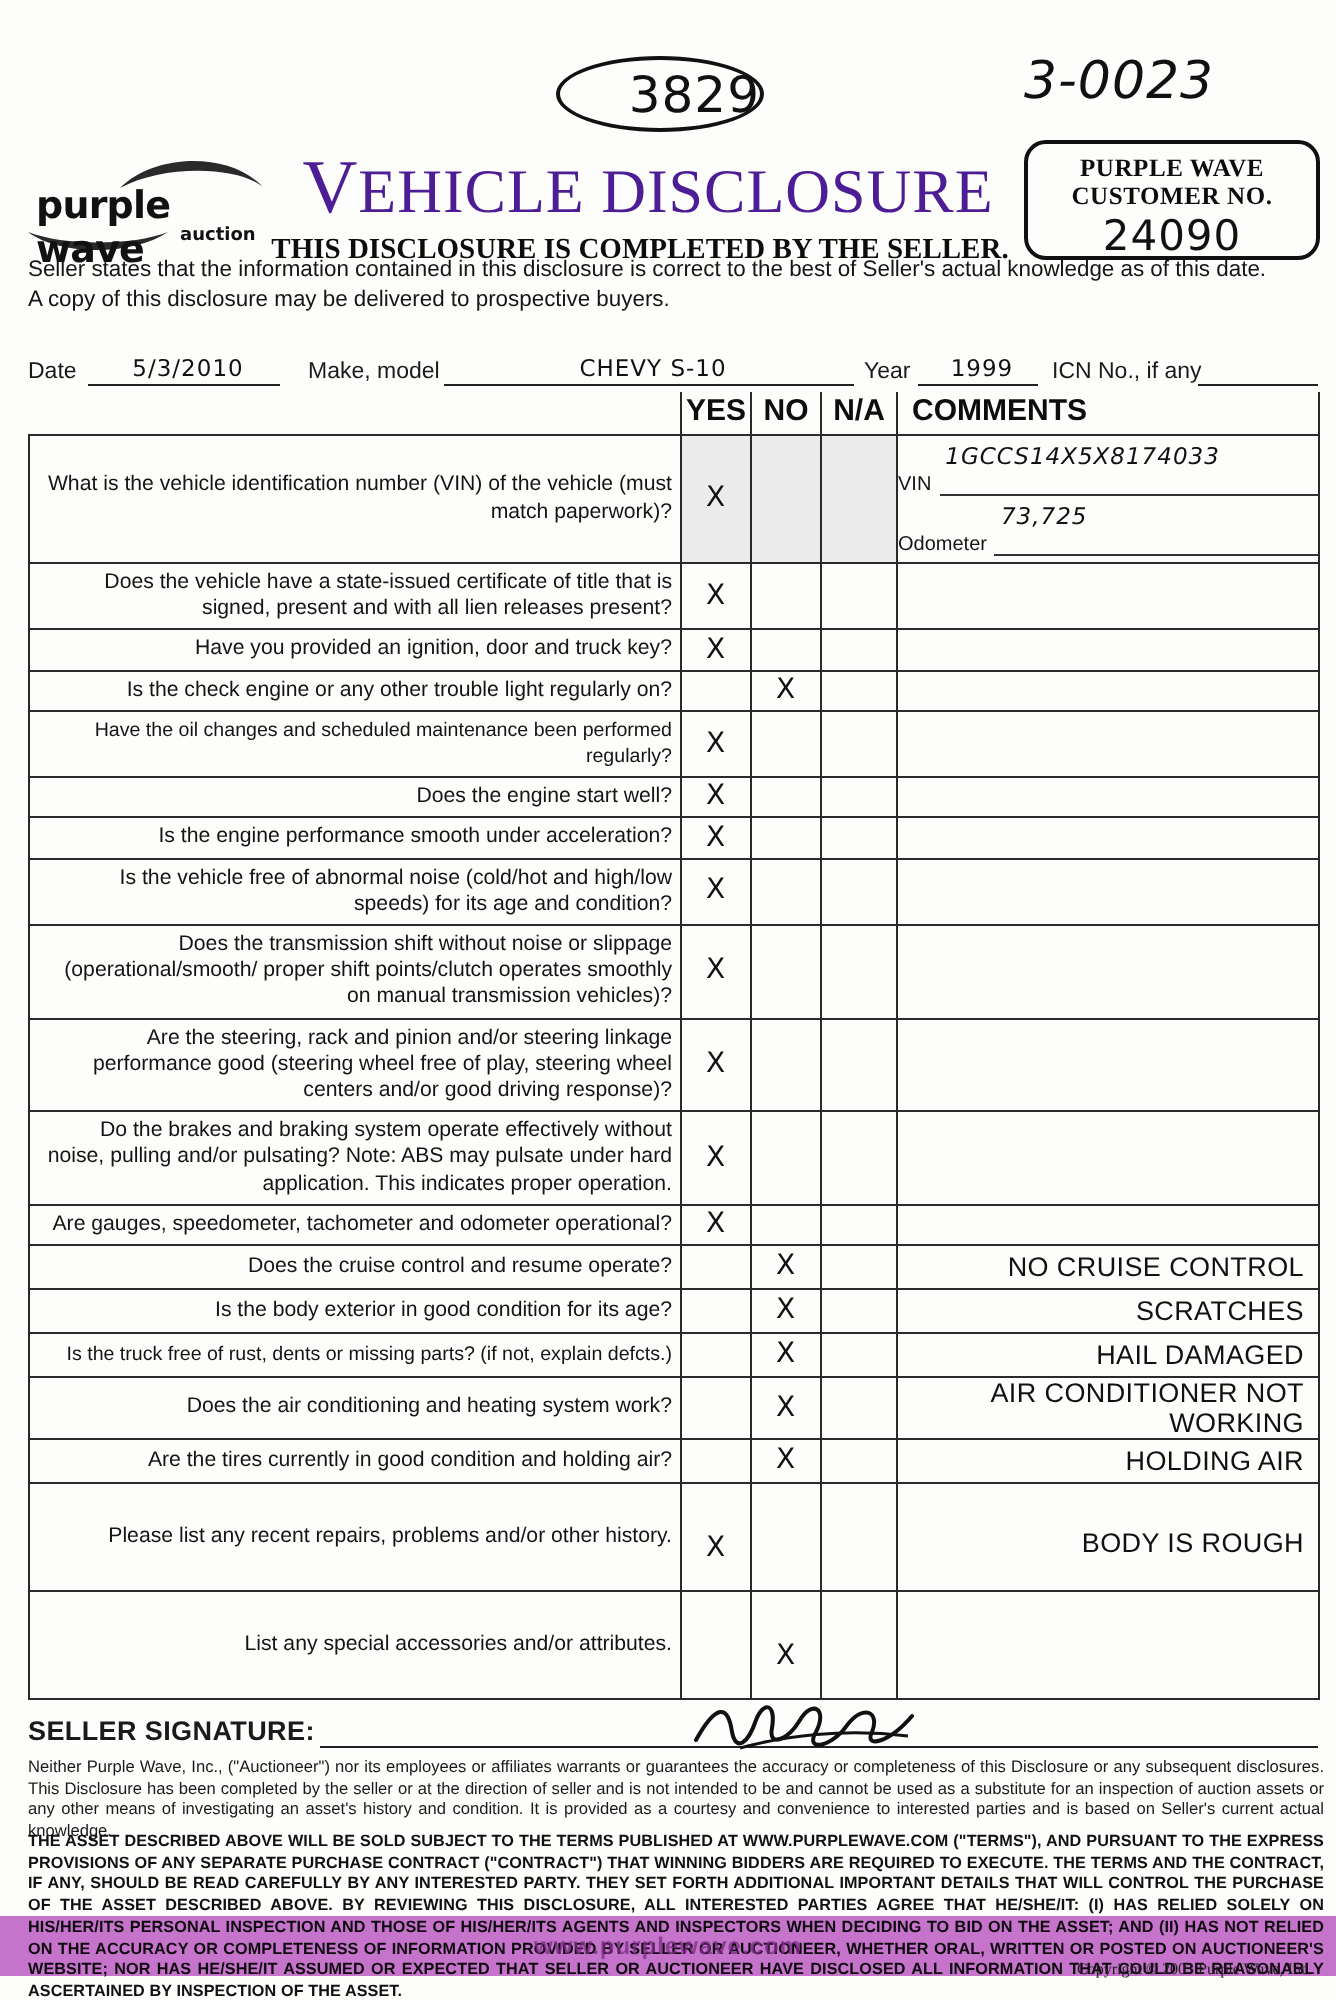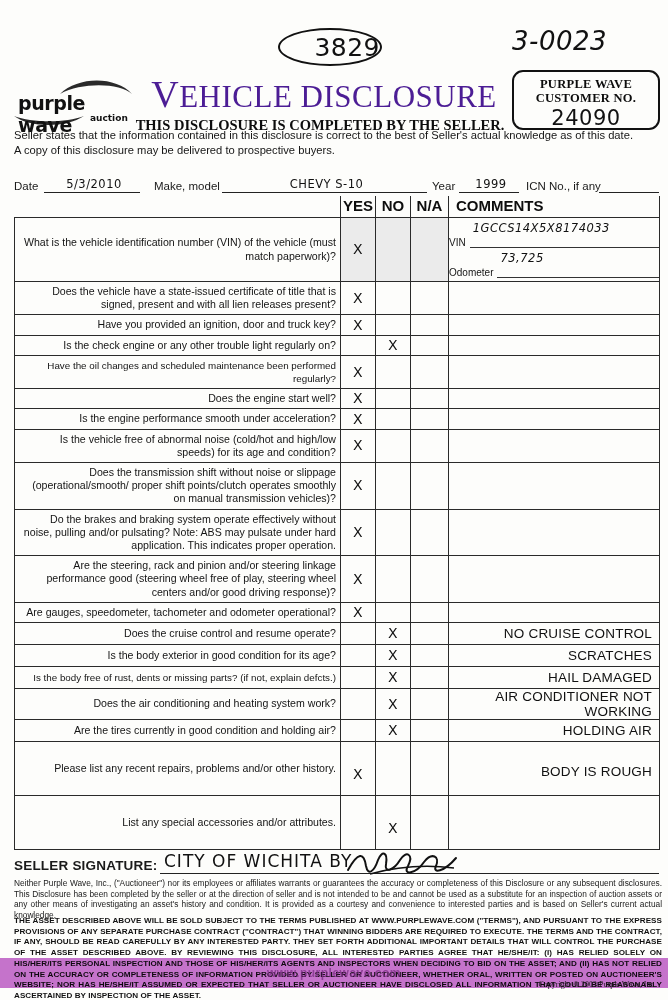--- a/index.html
+++ b/index.html
@@ -402,28 +402,28 @@
           <td class="cmt"></td>
         </tr>
         <tr style="height: 45px;">
           <td class="q">Does the transmission shift without noise or slippage (operational/smooth/ proper shift points/clutch operates smoothly on manual transmission vehicles)?</td>
           <td class="mark"><span class="hand">X</span></td>
           <td class="mark"><span class="hand"></span></td>
           <td class="mark"><span class="hand"></span></td>
           <td class="cmt"></td>
         </tr>
         <tr style="height: 45px;">
+          <td class="q">Are the steering, rack and pinion and/or steering linkage performance good (steering wheel free of play, steering wheel centers and/or good driving response)?</td>
+          <td class="mark"><span class="hand">X</span></td>
+          <td class="mark"><span class="hand"></span></td>
+          <td class="mark"><span class="hand"></span></td>
+          <td class="cmt"></td>
+        </tr>
+        <tr style="height: 45px;">
           <td class="q">Do the brakes and braking system operate effectively without noise, pulling and/or pulsating? Note: ABS may pulsate under hard application.  This indicates proper operation.</td>
-          <td class="mark"><span class="hand">X</span></td>
-          <td class="mark"><span class="hand"></span></td>
-          <td class="mark"><span class="hand"></span></td>
-          <td class="cmt"></td>
-        </tr>
-        <tr style="height: 45px;">
-          <td class="q">Are the steering, rack and pinion and/or steering linkage performance good (steering wheel free of play, steering wheel centers and/or good driving response)?</td>
           <td class="mark"><span class="hand">X</span></td>
           <td class="mark"><span class="hand"></span></td>
           <td class="mark"><span class="hand"></span></td>
           <td class="cmt"></td>
         </tr>
         <tr style="height: 19px;">
           <td class="q">Are gauges, speedometer, tachometer and odometer operational?</td>
           <td class="mark"><span class="hand">X</span></td>
           <td class="mark"><span class="hand"></span></td>
           <td class="mark"><span class="hand"></span></td>
@@ -437,21 +437,21 @@
           <td class="cmt">NO CRUISE CONTROL</td>
         </tr>
         <tr style="height: 22px;">
           <td class="q">Is the body exterior in good condition for its age?</td>
           <td class="mark"><span class="hand"></span></td>
           <td class="mark"><span class="hand">X</span></td>
           <td class="mark"><span class="hand"></span></td>
           <td class="cmt">SCRATCHES</td>
         </tr>
         <tr style="height: 22px;">
-          <td class="q sm">Is the body free of rust, dents or missing parts? (if not, explain defcts.)</td>
+          <td class="q sm">Is the truck free of rust, dents or missing parts? (if not, explain defcts.)</td>
           <td class="mark"><span class="hand"></span></td>
           <td class="mark"><span class="hand">X</span></td>
           <td class="mark"><span class="hand"></span></td>
           <td class="cmt">HAIL DAMAGED</td>
         </tr>
         <tr style="height: 22px;">
           <td class="q">Does the air conditioning and heating system work?</td>
           <td class="mark"><span class="hand"></span></td>
           <td class="mark"><span class="hand">X</span></td>
           <td class="mark"><span class="hand"></span></td>
@@ -477,21 +477,20 @@
           <td class="mark tall-mark"><span class="hand">X</span></td>
           <td class="mark tall-mark"><span class="hand"></span></td>
           <td class="cmt tall-cmt"></td>
         </tr>
       </tbody>
   </table>
 
   <div class="sigrow">
     <span class="sig-label">SELLER SIGNATURE:</span>
     <span class="sig-line"></span>
-    <span class="sig-hand">CITY OF WICHITA BY</span>
     <svg class="sig-scribble" width="120" height="30" viewBox="0 0 120 30">
       <path d="M4 22 C14 4, 20 4, 22 18 C24 28, 30 24, 34 12 C38 2, 44 4, 42 16 C40 26, 50 22, 56 12 C62 2, 70 6, 64 18 C58 28, 72 26, 80 14 C88 4, 96 8, 92 18 C88 26, 100 24, 112 10" fill="none" stroke="#111" stroke-width="2" stroke-linecap="round"></path>
       <path d="M26 26 C48 20, 78 16, 110 20" fill="none" stroke="#111" stroke-width="1.5"></path>
     </svg>
   </div>
 
   <div class="fine">Neither Purple Wave, Inc., ("Auctioneer") nor its employees or affiliates warrants or guarantees the accuracy or completeness of this Disclosure or any subsequent disclosures.  This Disclosure has been completed by the seller or at the direction of seller and is not intended to be and cannot be used as a substitute for an inspection of auction assets or any other means of investigating an asset's history and condition.  It is provided as a courtesy and convenience to interested parties and is based on Seller's current actual knowledge.</div>
   <div class="terms">THE ASSET DESCRIBED ABOVE WILL BE SOLD SUBJECT TO THE TERMS  PUBLISHED AT WWW.PURPLEWAVE.COM ("TERMS"), AND PURSUANT TO THE EXPRESS PROVISIONS OF ANY SEPARATE PURCHASE CONTRACT ("CONTRACT") THAT WINNING BIDDERS ARE REQUIRED TO EXECUTE.  THE TERMS AND THE CONTRACT, IF ANY, SHOULD BE READ CAREFULLY BY ANY INTERESTED PARTY.  THEY SET FORTH ADDITIONAL IMPORTANT DETAILS THAT WILL CONTROL THE PURCHASE OF THE ASSET DESCRIBED ABOVE.  BY REVIEWING THIS DISCLOSURE,  ALL INTERESTED PARTIES AGREE THAT HE/SHE/IT:  (I) HAS RELIED SOLELY ON HIS/HER/ITS PERSONAL INSPECTION AND THOSE OF HIS/HER/ITS AGENTS AND INSPECTORS WHEN DECIDING TO BID ON THE ASSET; AND (II) HAS NOT RELIED ON THE ACCURACY OR COMPLETENESS OF INFORMATION PROVIDED BY SELLER OR AUCTIONEER, WHETHER ORAL, WRITTEN OR POSTED ON AUCTIONEER'S WEBSITE; NOR HAS HE/SHE/IT ASSUMED OR EXPECTED THAT SELLER OR AUCTIONEER HAVE DISCLOSED ALL INFORMATION THAT COULD BE REASONABLY ASCERTAINED BY INSPECTION OF THE ASSET.</div>
 
   <div class="purple-band" style="background: rgb(187, 85, 196);"></div>

